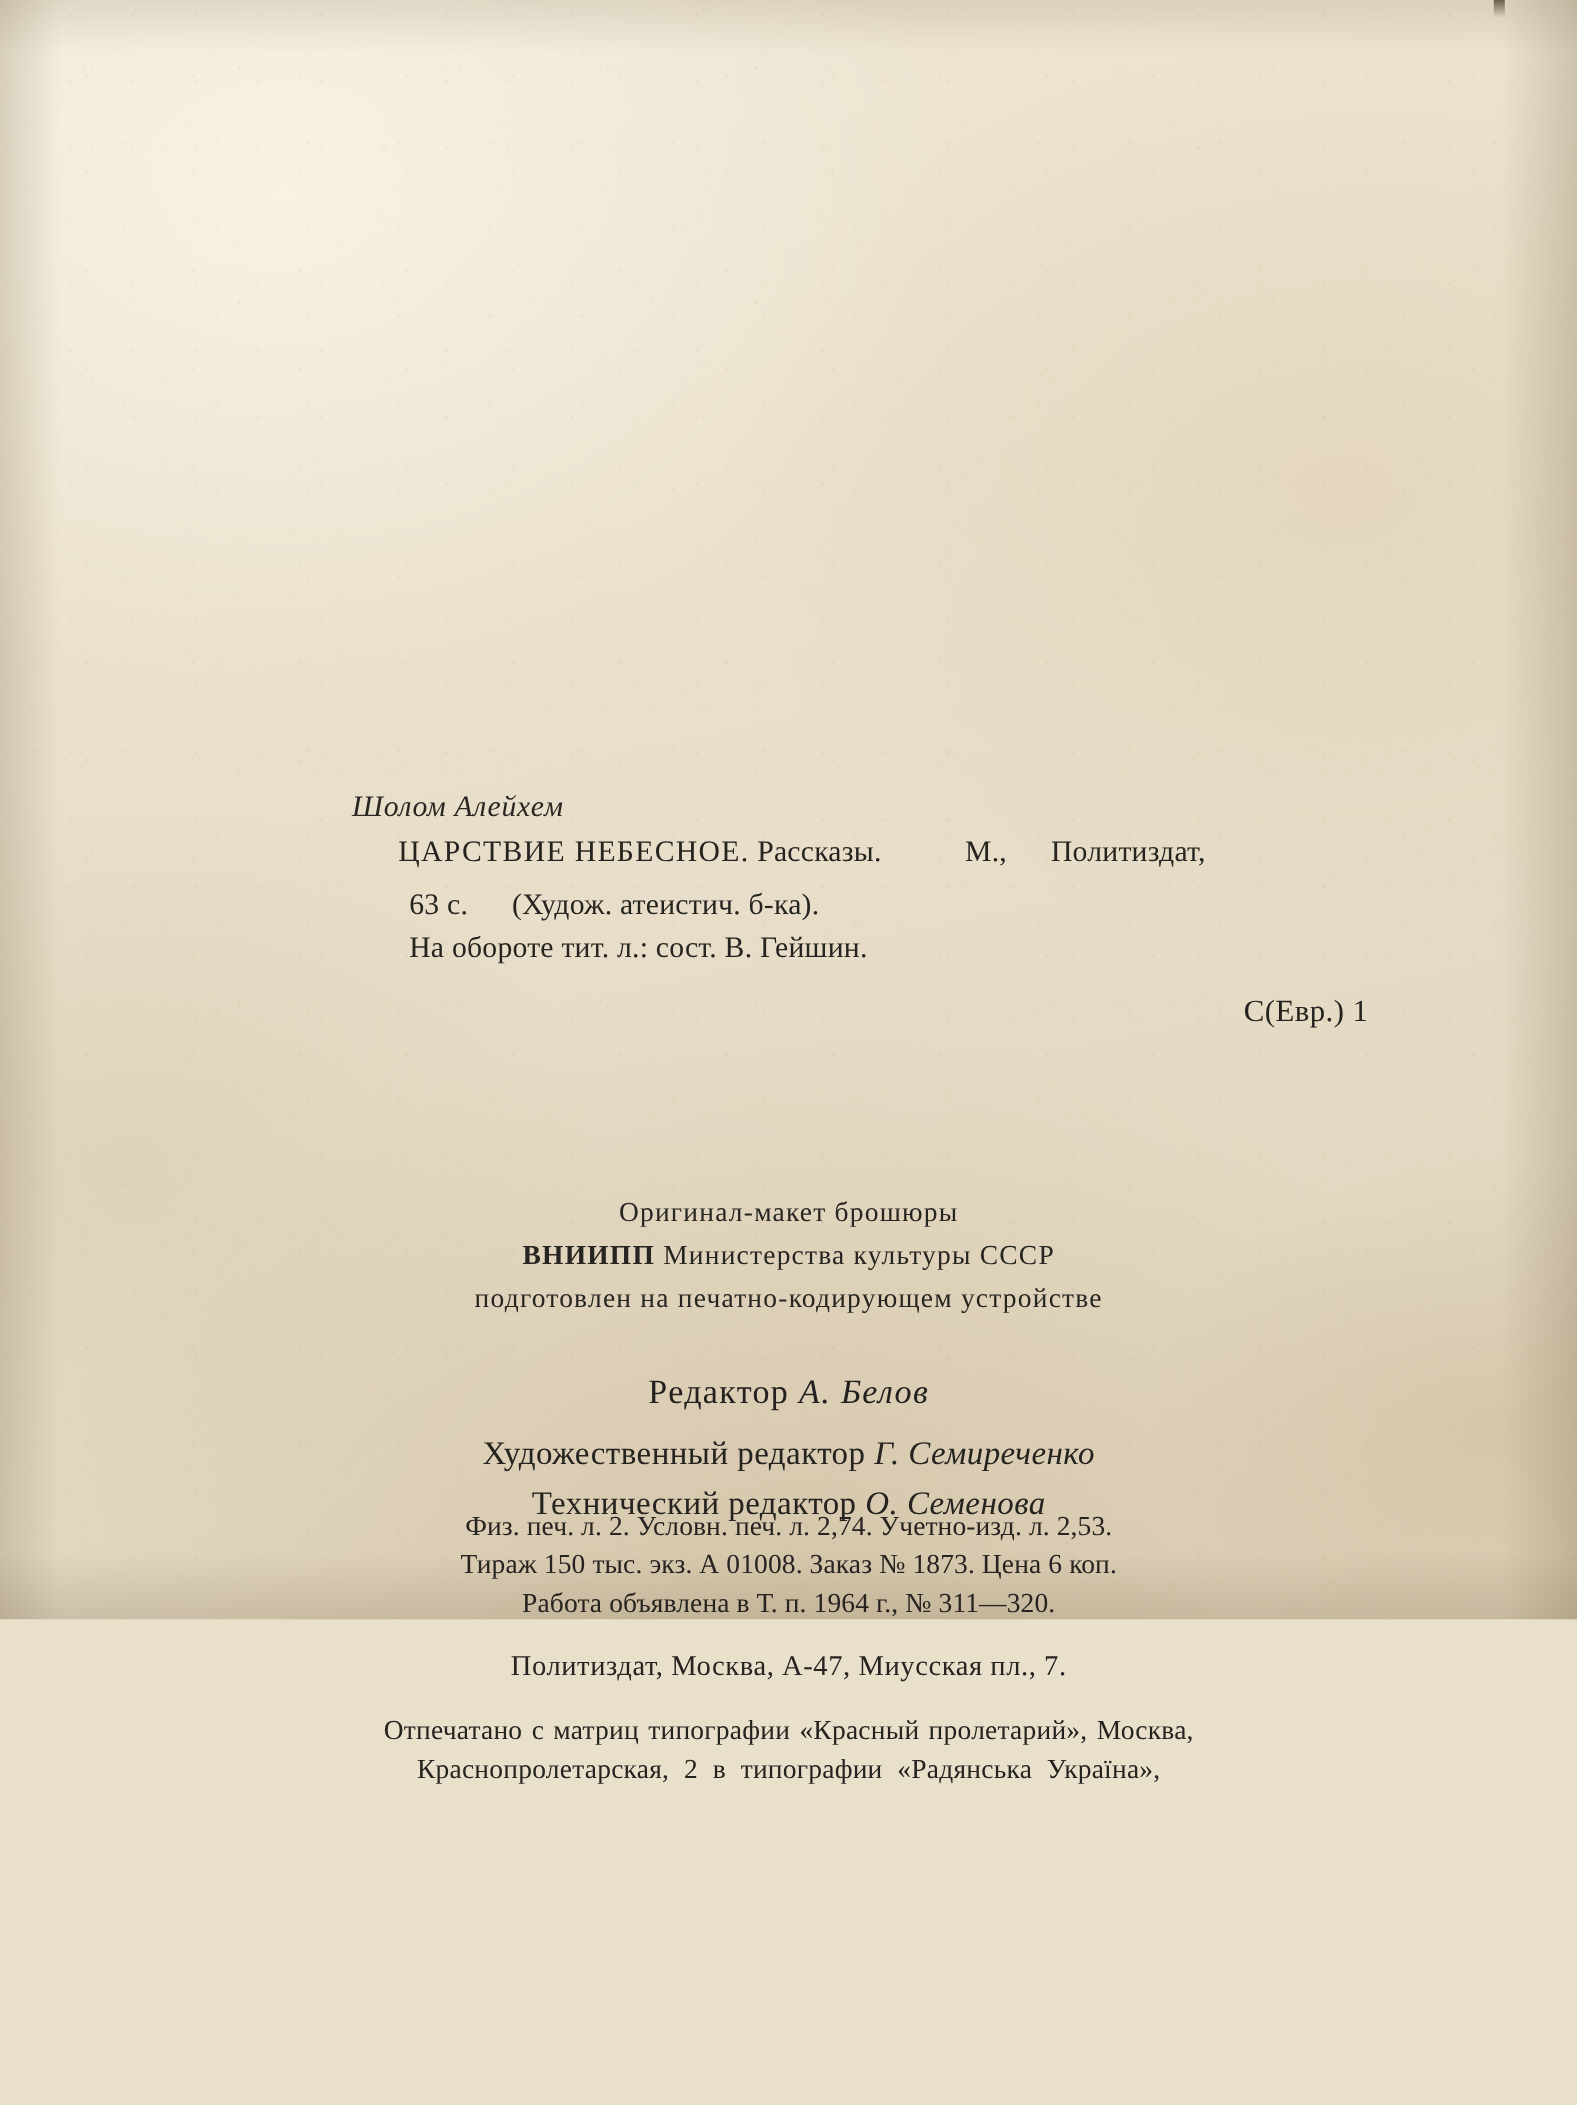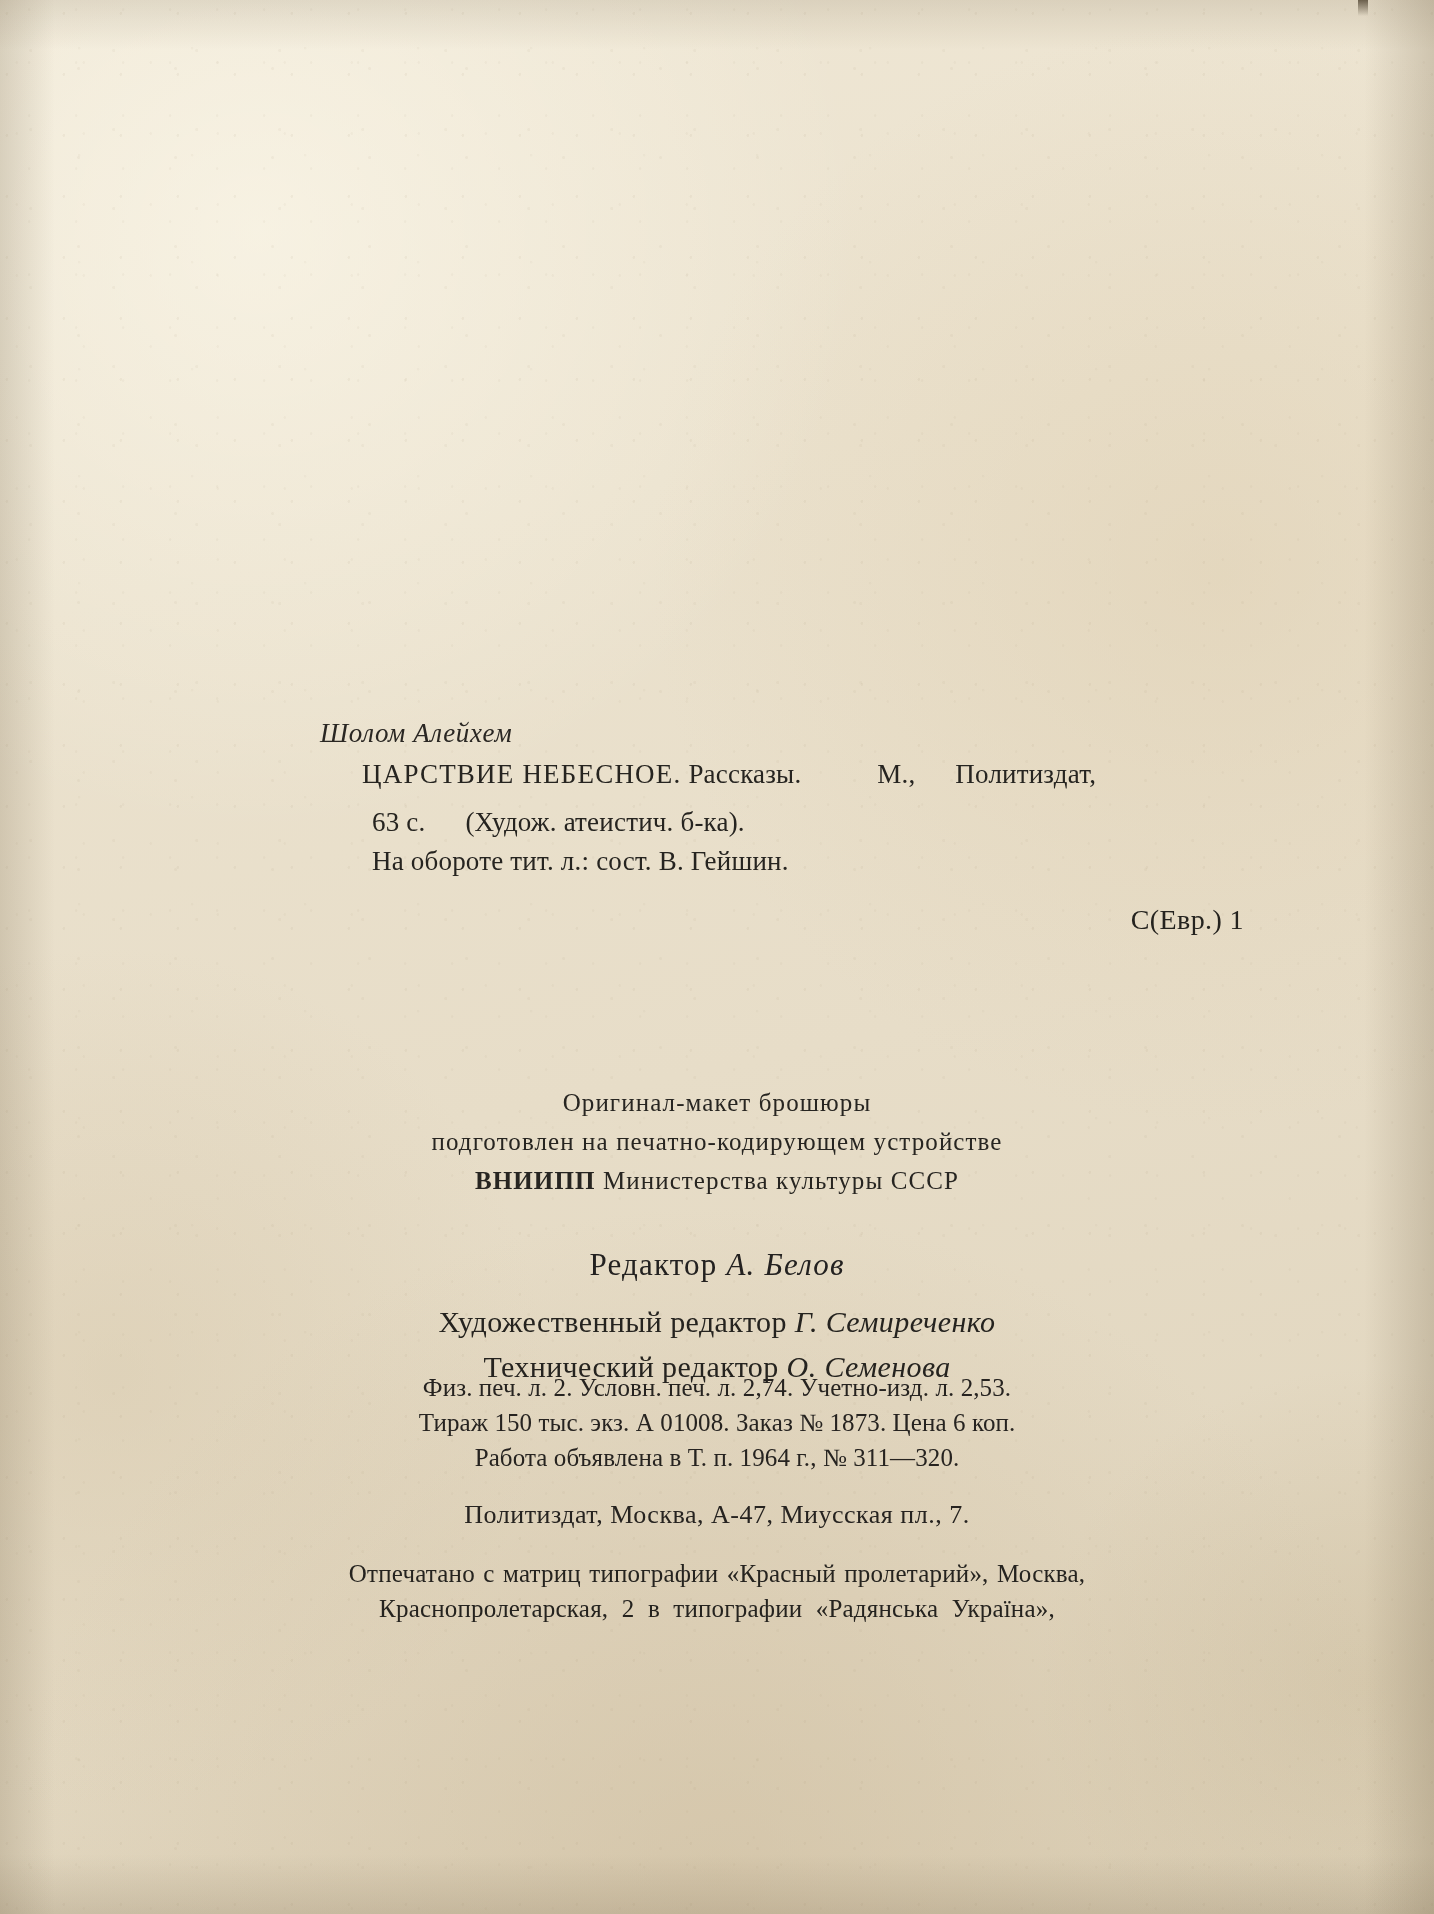--- a/index.html
+++ b/index.html
@@ -11,21 +11,21 @@
     height: 1914px;
     background: #e9e0cc;
     font-family: "Liberation Serif", serif;
     overflow: hidden;
   }
 
   
   #page {
     position: relative;
     width: 1434px;
-    height: 1914px;
+    height: 1472px;
     background:
       radial-gradient(ellipse 60% 45% at 18% 12%, rgba(255,252,240,0.55) 0%, rgba(255,252,240,0) 70%),
       radial-gradient(ellipse 55% 40% at 85% 30%, rgba(222,206,176,0.50) 0%, rgba(222,206,176,0) 72%),
       radial-gradient(ellipse 70% 50% at 50% 98%, rgba(205,188,158,0.55) 0%, rgba(205,188,158,0) 70%),
       radial-gradient(ellipse 40% 30% at 8% 72%, rgba(214,199,170,0.45) 0%, rgba(214,199,170,0) 75%),
       radial-gradient(ellipse 30% 22% at 95% 88%, rgba(200,184,152,0.45) 0%, rgba(200,184,152,0) 75%),
       linear-gradient(168deg, #efe7d5 0%, #ebe2ce 28%, #e7ddc8 55%, #e2d7c0 80%, #dcd0b7 100%);
   }
   
   #grain {
@@ -203,25 +203,25 @@
         <span>(Худож. атеистич. б-ка).</span>
       </div>
 
       <div class="cat-line" id="catalog-verso-line">На обороте тит. л.: сост. В. Гейшин.</div>
 
       <div id="catalog-class">С(Евр.) 1</div>
     </div>
 
     <div id="origin-block">
       <div class="ln">Оригинал-макет брошюры</div>
-      <div class="ln">подготовлен на печатно-кодирующем устройстве</div>
       <div class="ln" id="origin-line-3">
         <b>ВНИИПП</b>
         <span>Министерства культуры СССР</span>
       </div>
+      <div class="ln">подготовлен на печатно-кодирующем устройстве</div>
     </div>
 
     <div id="credits-block">
       <div id="editor-line">
         <span>Редактор</span>
         <span class="nm">А. Белов</span>
       </div>
       <div class="credit-line">
         <span>Художественный редактор</span>
         <span class="nm">Г. Семиреченко</span>

